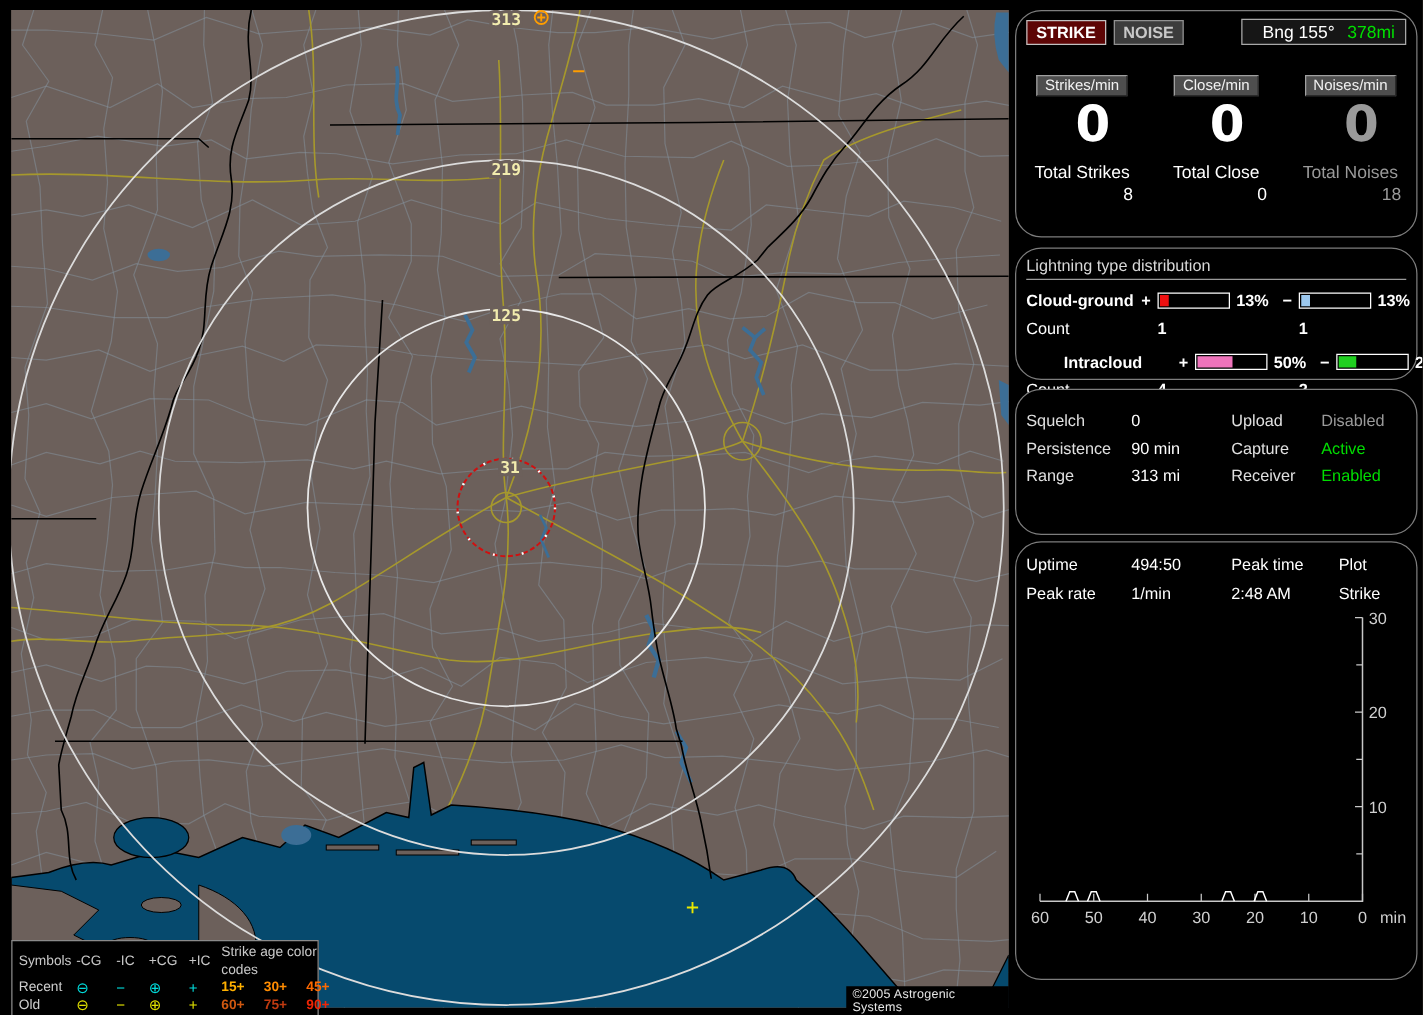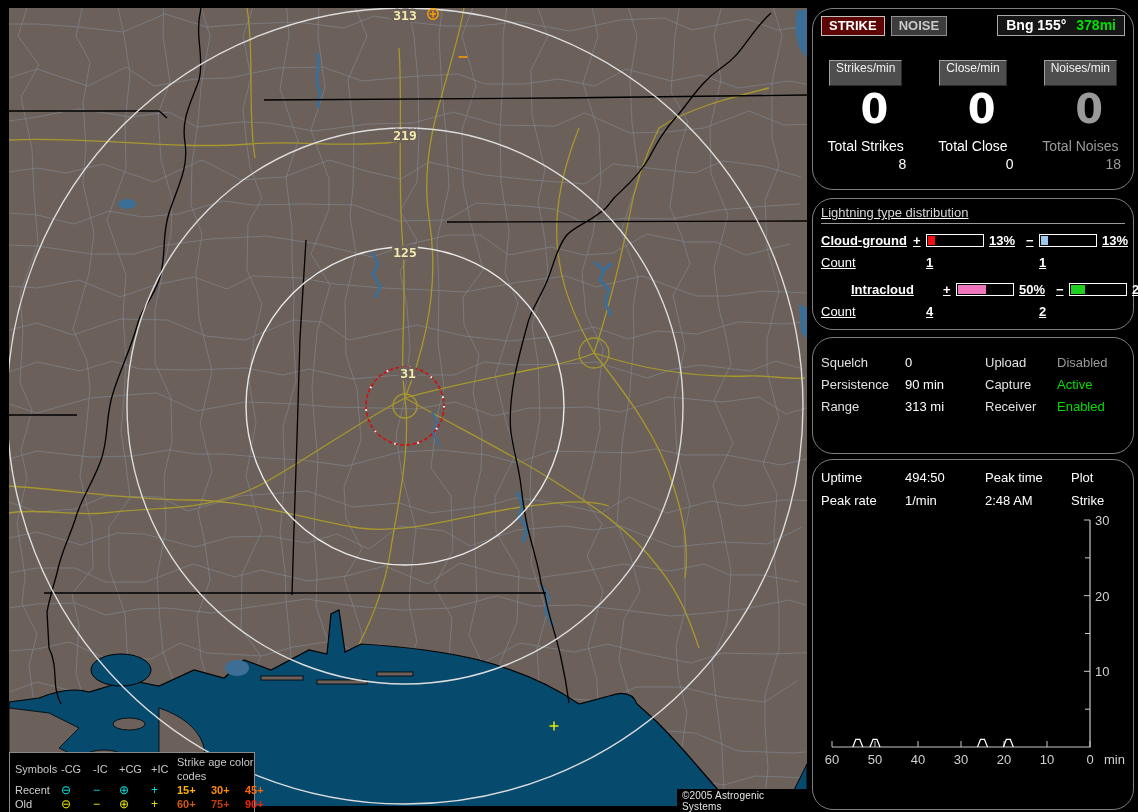--- a/index.html
+++ b/index.html
@@ -16,32 +16,32 @@
   .lgrid{display:grid;grid-template-columns:46px 32px 26px 32px 26px 34px 34px 30px;line-height:14px;align-items:center;}
   .lhead{color:#c8c8c8;}
   .lsym{font-size:12px;text-align:left;}
   .lage{font-weight:bold;}
   .agehead{grid-column:6 / span 3;}
   
   .panel{position:absolute;left:812px;top:8px;width:322px;}
   .pbox{background:#000;border:1px solid #7d7d7d;border-radius:21px;box-sizing:border-box;
         padding:6px 8px;position:relative;}
   .pb1{height:182px;margin-bottom:8px;}
-  .pb2{height:132px;margin-bottom:7px;text-decoration:underline;}
+  .pb2{height:106px;margin-bottom:7px;}
   .pb3{height:117px;margin-bottom:5px;}
   .pb4{height:351px;}
   .row{display:flex;align-items:center;}
   .btn{display:inline-block;font-weight:bold;font-size:13px;padding:1px 7px 2px 7px;cursor:pointer;}
   .strike-btn{background:#5d0505;color:#fff;border:1px solid #c0c0c0;}
   .noise-btn{background:#3c3c3c;color:#c8c8c8;border:1px solid #909090;margin-left:6px;}
-  .bng-box{margin-left:auto;background:#161616;border:1px solid #a8a8a8;font-weight:bold;
-           font-size:14px;padding:1px 8px 2px 8px;}
+  .bng-box{margin-left:auto;background:#161616;border:1px solid #a8a8a8;font-weight:normal;
+           font-size:14px;padding:1px 8px 2px 16px;}
   .bng-rng{color:#00e000;margin-left:10px;}
   .cgrid{display:grid;grid-template-columns:1fr 1fr 1fr;column-gap:18px;margin-top:24px;}
-  .minilabel{background:#4e4e4e;color:#f2f2f2;font-size:12px;padding:0px 6px 10px 6px;
+  .minilabel{background:#4e4e4e;color:#f2f2f2;font-size:12px;padding:0px 6px 1px 6px;
              border:1px solid;border-color:#a0a0a0 #2a2a2a #2a2a2a #a0a0a0;justify-self:center;cursor:pointer;}
   .big0{font-size:40px;font-weight:bold;line-height:1.05;text-align:right;padding-right:22px;
         font-family:"DejaVu Sans",sans-serif;margin-top:2px;}
   .tlabel{font-size:14px;text-align:center;margin-top:8px;}
   .tvalue{font-size:14px;text-align:right;padding-right:4px;margin-top:2px;}
   .dim{color:#9a9a9a;}
   .green{color:#00dd00;}
   .sec-title{color:#d8d8d8;font-size:13px;padding-bottom:3px;border-bottom:1px solid #9a9a9a;}
   .dgrid{display:grid;grid-template-columns:92px 13px 58px 42px 13px 58px 1fr;align-items:center;
          font-size:13px;margin-top:9px;}

